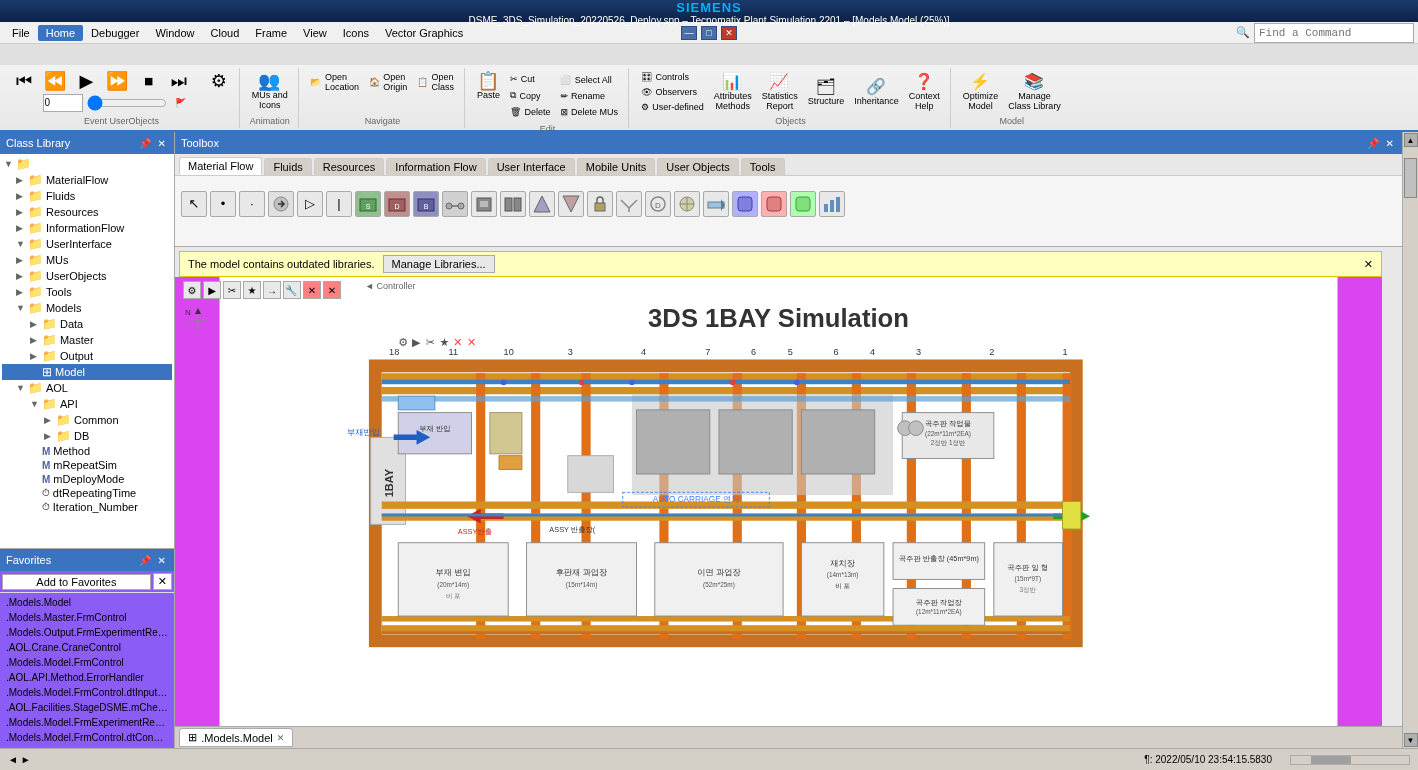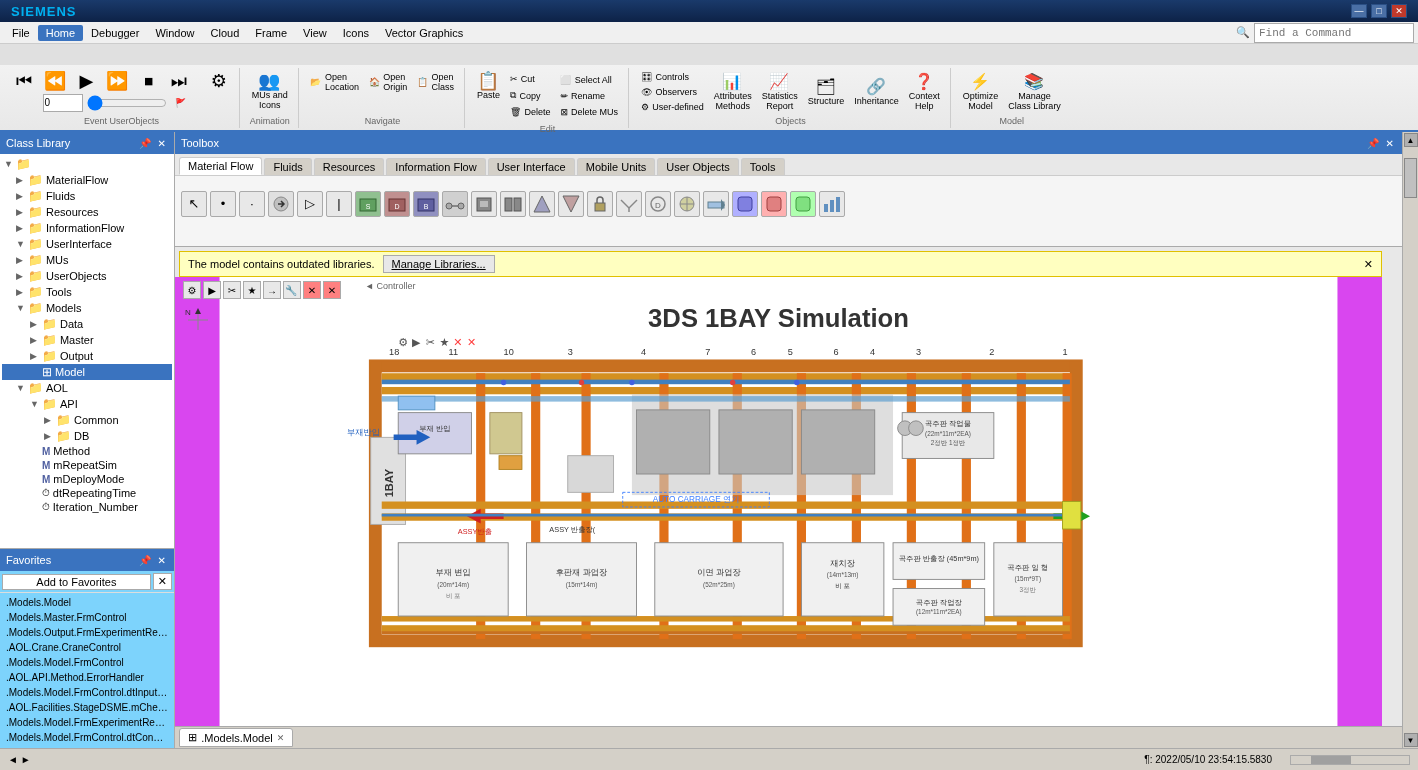--- a/index.html
+++ b/index.html
@@ -8,20 +8,21 @@
     
     #title-bar {
       height: 22px;
       background: linear-gradient(to bottom, #1a3a6b, #0d2247);
       color: white;
       display: flex;
       align-items: center;
       justify-content: space-between;
       padding: 0 11px;
       font-size: 11px;
+      flex-direction: column;
     }
     #title-bar .title-text { flex: 1; text-align: center; font-size: 11px; }
     #title-bar .win-controls { display: flex; gap: 4px; }
     #title-bar .win-btn { width: 16px; height: 14px; background: #4a6fa5; border: 1px solid #2a4f85; color: white; font-size: 9px; display: flex; align-items: center; justify-content: center; cursor: pointer; }
     .siemens-logo { font-weight: bold; font-size: 13px; letter-spacing: 1px; color: #00b0f0; }
 
     
     #menu-bar {
       height: 22px;
       background: #f0f0f0;
@@ -140,21 +141,21 @@
       font-size: 11px;
     }
     .tree-item.selected { background: #3a73bf; color: white; }
     .tree-expand { width: 12px; font-size: 9px; color: #666; }
     .tree-icon { margin-right: 3px; font-size: 12px; }
     .tree-label { font-size: 11px; text-align: right; }
 
     
     #favorites-panel {
       border-top: 1px solid #aaa;
-      background: #7dd3fc;
+      background: #8b5cf6;
       height: 200px;
       display: flex;
       flex-direction: column;
     }
     #favorites-header {
       background: #3a73bf;
       color: white;
       padding: 3px 6px;
       font-size: 11px;
       display: flex;
@@ -287,21 +288,20 @@
       align-items: center;
       gap: 8px;
       z-index: 10;
     }
     #canvas-warning button {
       padding: 2px 8px;
       background: #e8e8e8;
       border: 1px solid #aaa;
       cursor: pointer;
       font-size: 11px;
-      text-decoration: underline;
     }
 
     
     #sim-canvas {
       position: absolute;
       top: 30px;
       left: 0;
       right: 20px;
       bottom: 22px;
       background: #d946ef;
@@ -406,20 +406,21 @@
       color: #666;
       z-index: 5;
     }
 
   </style>
 </head>
 <body>
 
 <div id="title-bar">
   <span class="siemens-logo">SIEMENS</span>
+  <span class="title-text" style="font-size:10px;">DSME_3DS_Simulation_20220526_Deploy.spp – Tecnomatix Plant Simulation 2201 – [Models.Model (25%)]</span>
   <div class="win-controls">
     <div class="win-btn">—</div>
     <div class="win-btn">□</div>
     <div class="win-btn" style="background:#c0392b;">✕</div>
   </div>
 </div>
 
 <div id="menu-bar">
   <div class="menu-item">File</div>
   <div class="menu-item active">Home</div>

